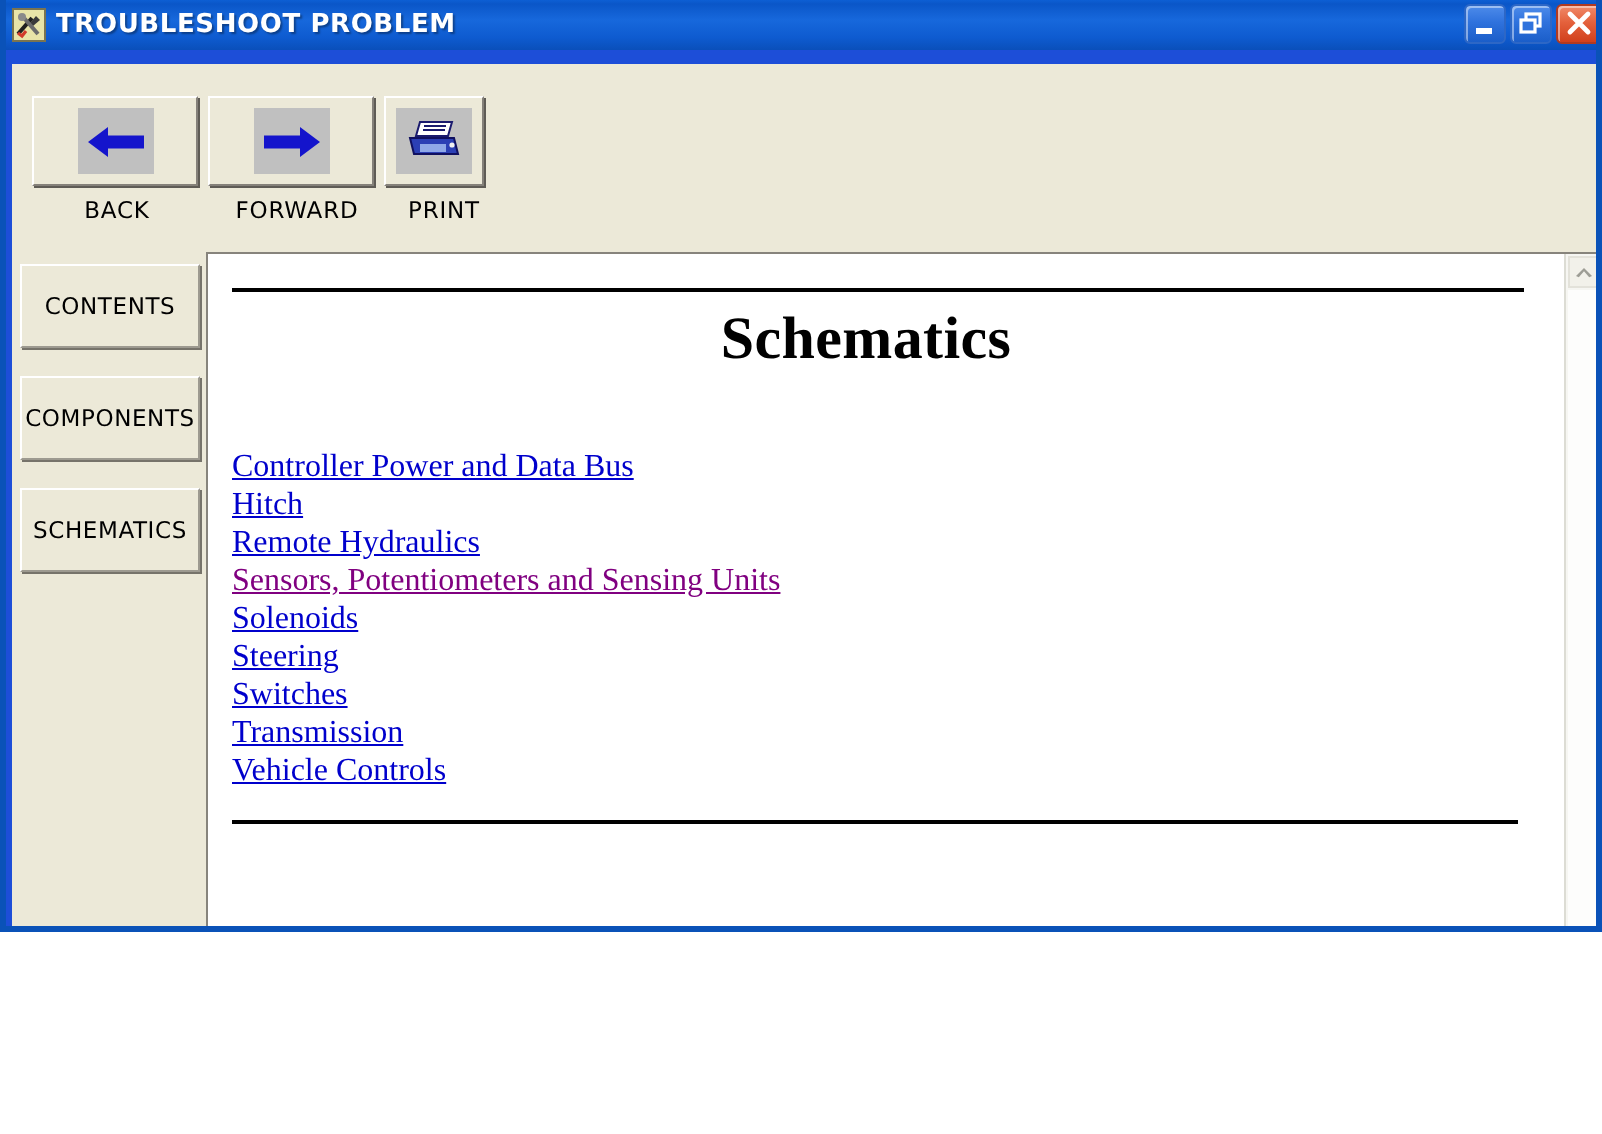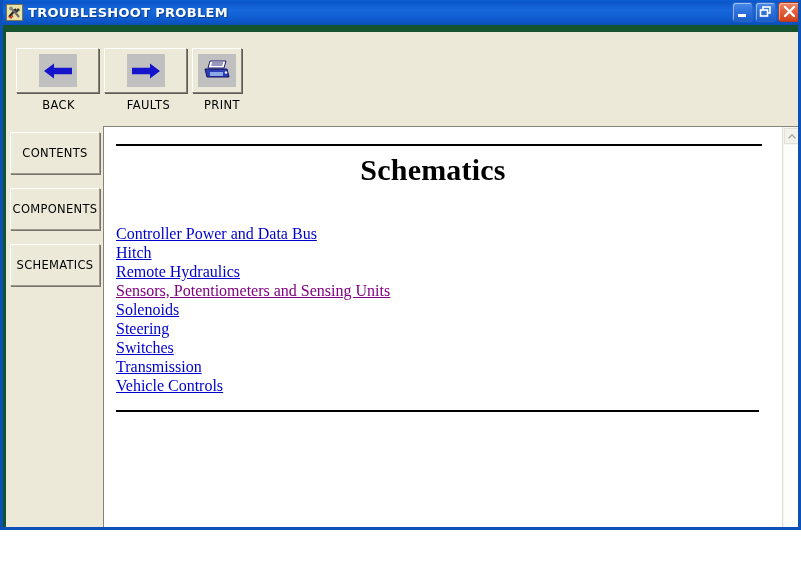--- a/index.html
+++ b/index.html
@@ -12,22 +12,22 @@
     height: 567px;
     overflow: hidden;
     font-family: "Liberation Sans", sans-serif;
   }
 
   
   .window {
     position: absolute;
     left: 0; top: 0;
     width: 801px;
-    height: 530px;
-    background: #14532d;
+    height: 466px;
+    background: #1d4ed8;
     border-left: 3px solid #0a52b8;
     border-right: 3px solid #0a52b8;
     border-bottom: 3px solid #0a52b8;
     box-sizing: border-box;
     overflow: hidden;
   }
 
   
   .titlebar {
     position: absolute;
@@ -365,21 +365,21 @@
             <path d="M3 11 L25 11 L27 19 L5 19 Z" fill="#2b3fb5" stroke="#101060" stroke-width="1"></path>
             <rect x="8" y="14" width="13" height="4" fill="#8fa8e8"></rect>
             <circle cx="24" cy="14.5" r="1.3" fill="#f0f0f0"></circle>
           </svg>
         </div>
       </div>
     </div>
 
     <div class="tool-labels">
       <div class="tool-label">BACK</div>
-      <div class="tool-label">FAULTS</div>
+      <div class="tool-label">FORWARD</div>
       <div class="tool-label small">PRINT</div>
     </div>
 
 
     <div class="tb-sep"></div>
   </div>
 
   <div class="sidebar">
     <div class="side-tab" style="top:6px;">CONTENTS</div>
     <div class="side-tab" style="top:62px;">COMPONENTS</div>

